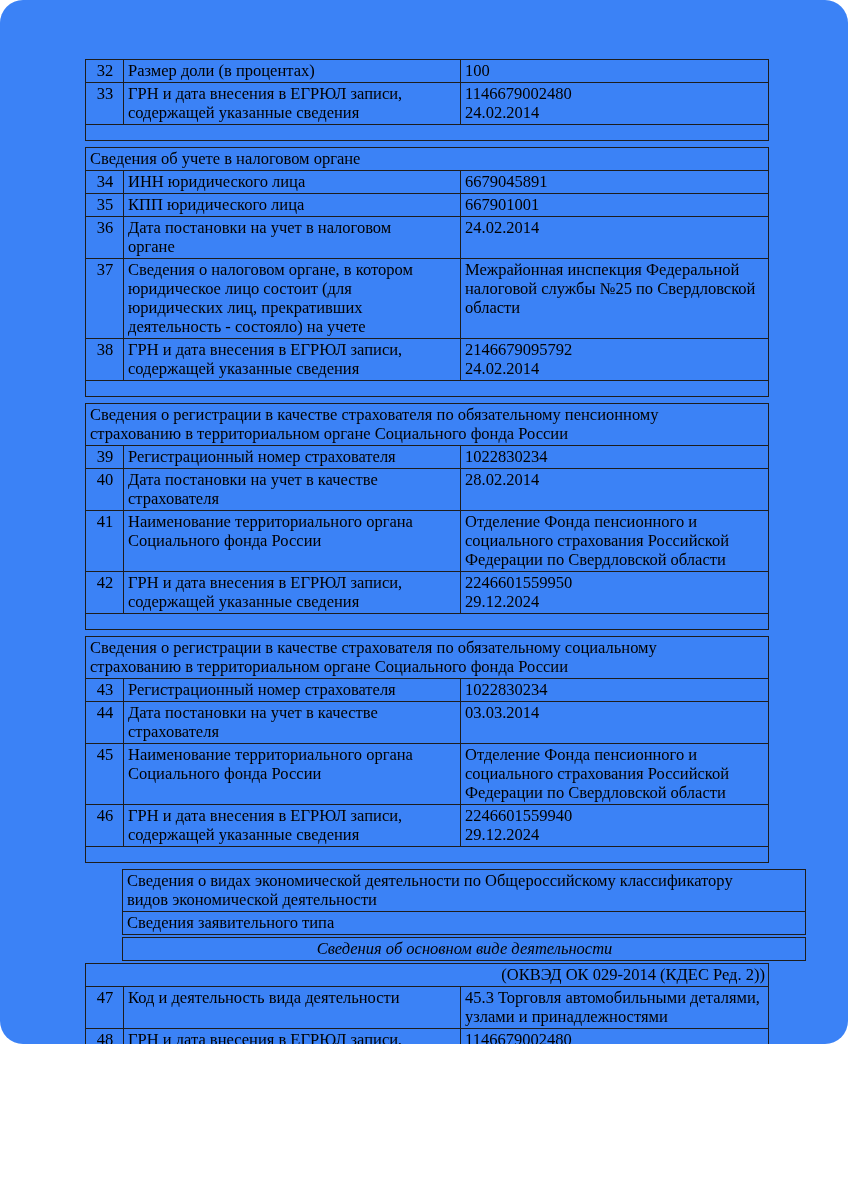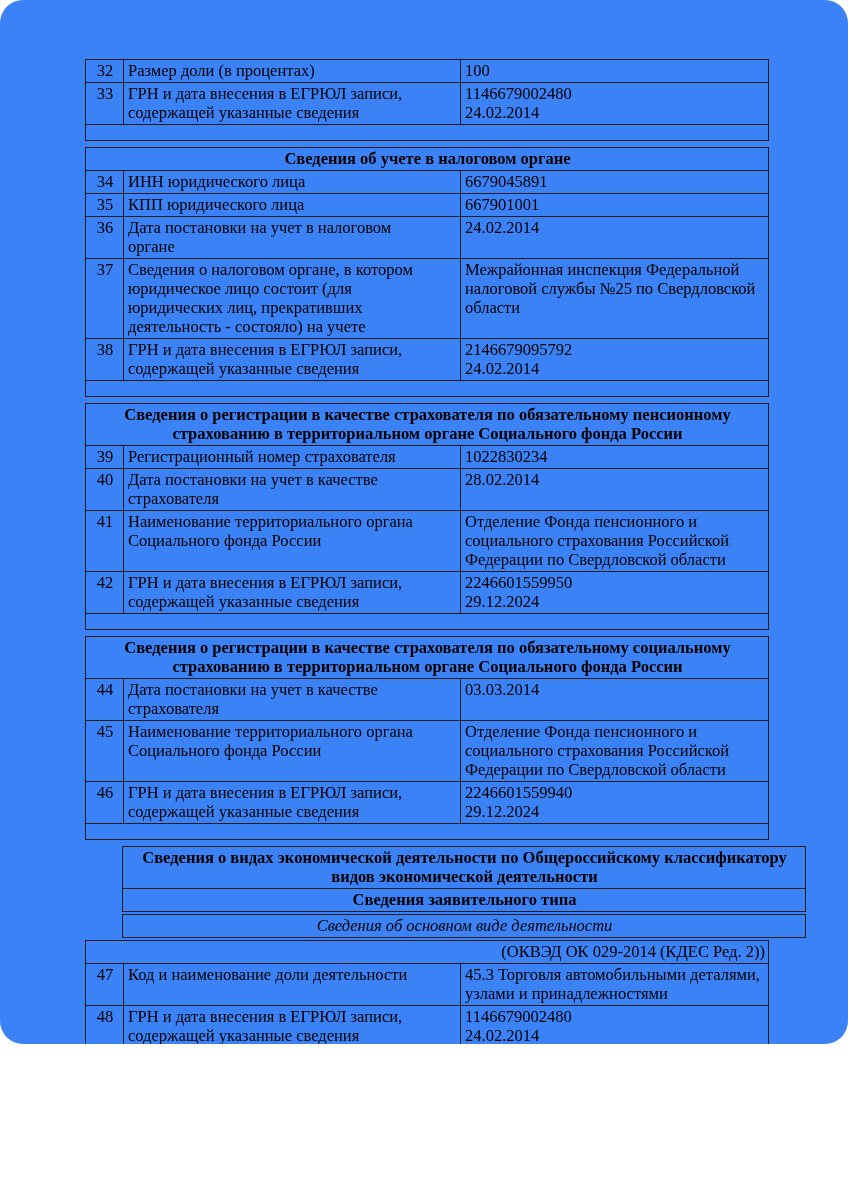--- a/index.html
+++ b/index.html
@@ -29,21 +29,21 @@
   table.sec.last { margin-bottom: 0; }
   table.sec td {
     border: 1px solid #1d1d1d;
     vertical-align: top;
     font-size: 16.5px;
     line-height: 19px;
     padding: 1px 3px 2px 4px;
     white-space: pre-line;
   }
   td.num { text-align: center; padding-left: 0; padding-right: 0; }
-  td.hdr { text-align: center; font-weight: bold; }
+  td.hdr { text-align: left; font-weight: normal; }
   td.hdr-bi { text-align: center; font-weight: normal; font-style: italic; }
   td.hdr-i { text-align: right; font-weight: normal; }
   tr.spacer td { height: 15px; padding: 0; }
   .footer {
     position: absolute;
     left: 76px;
     top: 1137px;
     width: 724px;
     font-size: 11.5px;
     line-height: 13px;
@@ -180,20 +180,25 @@
           <col style="width:38px">
           <col style="width:337px">
           <col style="width:308px">
         </colgroup>
       <tbody>
         <tr>
           <td class="hdr" colspan="3">Сведения о регистрации в качестве страхователя по обязательному социальному
 страхованию в территориальном органе Социального фонда России</td>
         </tr>
         <tr>
+          <td class="num">43</td>
+          <td class="lbl">Регистрационный номер страхователя</td>
+          <td class="val">1022830234</td>
+        </tr>
+        <tr>
           <td class="num">44</td>
           <td class="lbl">Дата постановки на учет в качестве
 страхователя</td>
           <td class="val">03.03.2014</td>
         </tr>
         <tr>
           <td class="num">45</td>
           <td class="lbl">Наименование территориального органа
 Социального фонда России</td>
           <td class="val">Отделение Фонда пенсионного и
@@ -248,21 +253,21 @@
           <col style="width:38px">
           <col style="width:337px">
           <col style="width:308px">
         </colgroup>
       <tbody>
         <tr>
           <td class="hdr-i" colspan="3">(ОКВЭД ОК 029-2014 (КДЕС Ред. 2))</td>
         </tr>
         <tr>
           <td class="num">47</td>
-          <td class="lbl">Код и наименование доли деятельности</td>
+          <td class="lbl">Код и деятельность вида деятельности</td>
           <td class="val">45.3 Торговля автомобильными деталями,
 узлами и принадлежностями</td>
         </tr>
         <tr>
           <td class="num">48</td>
           <td class="lbl">ГРН и дата внесения в ЕГРЮЛ записи,
 содержащей указанные сведения</td>
           <td class="val">1146679002480
 24.02.2014</td>
         </tr>

